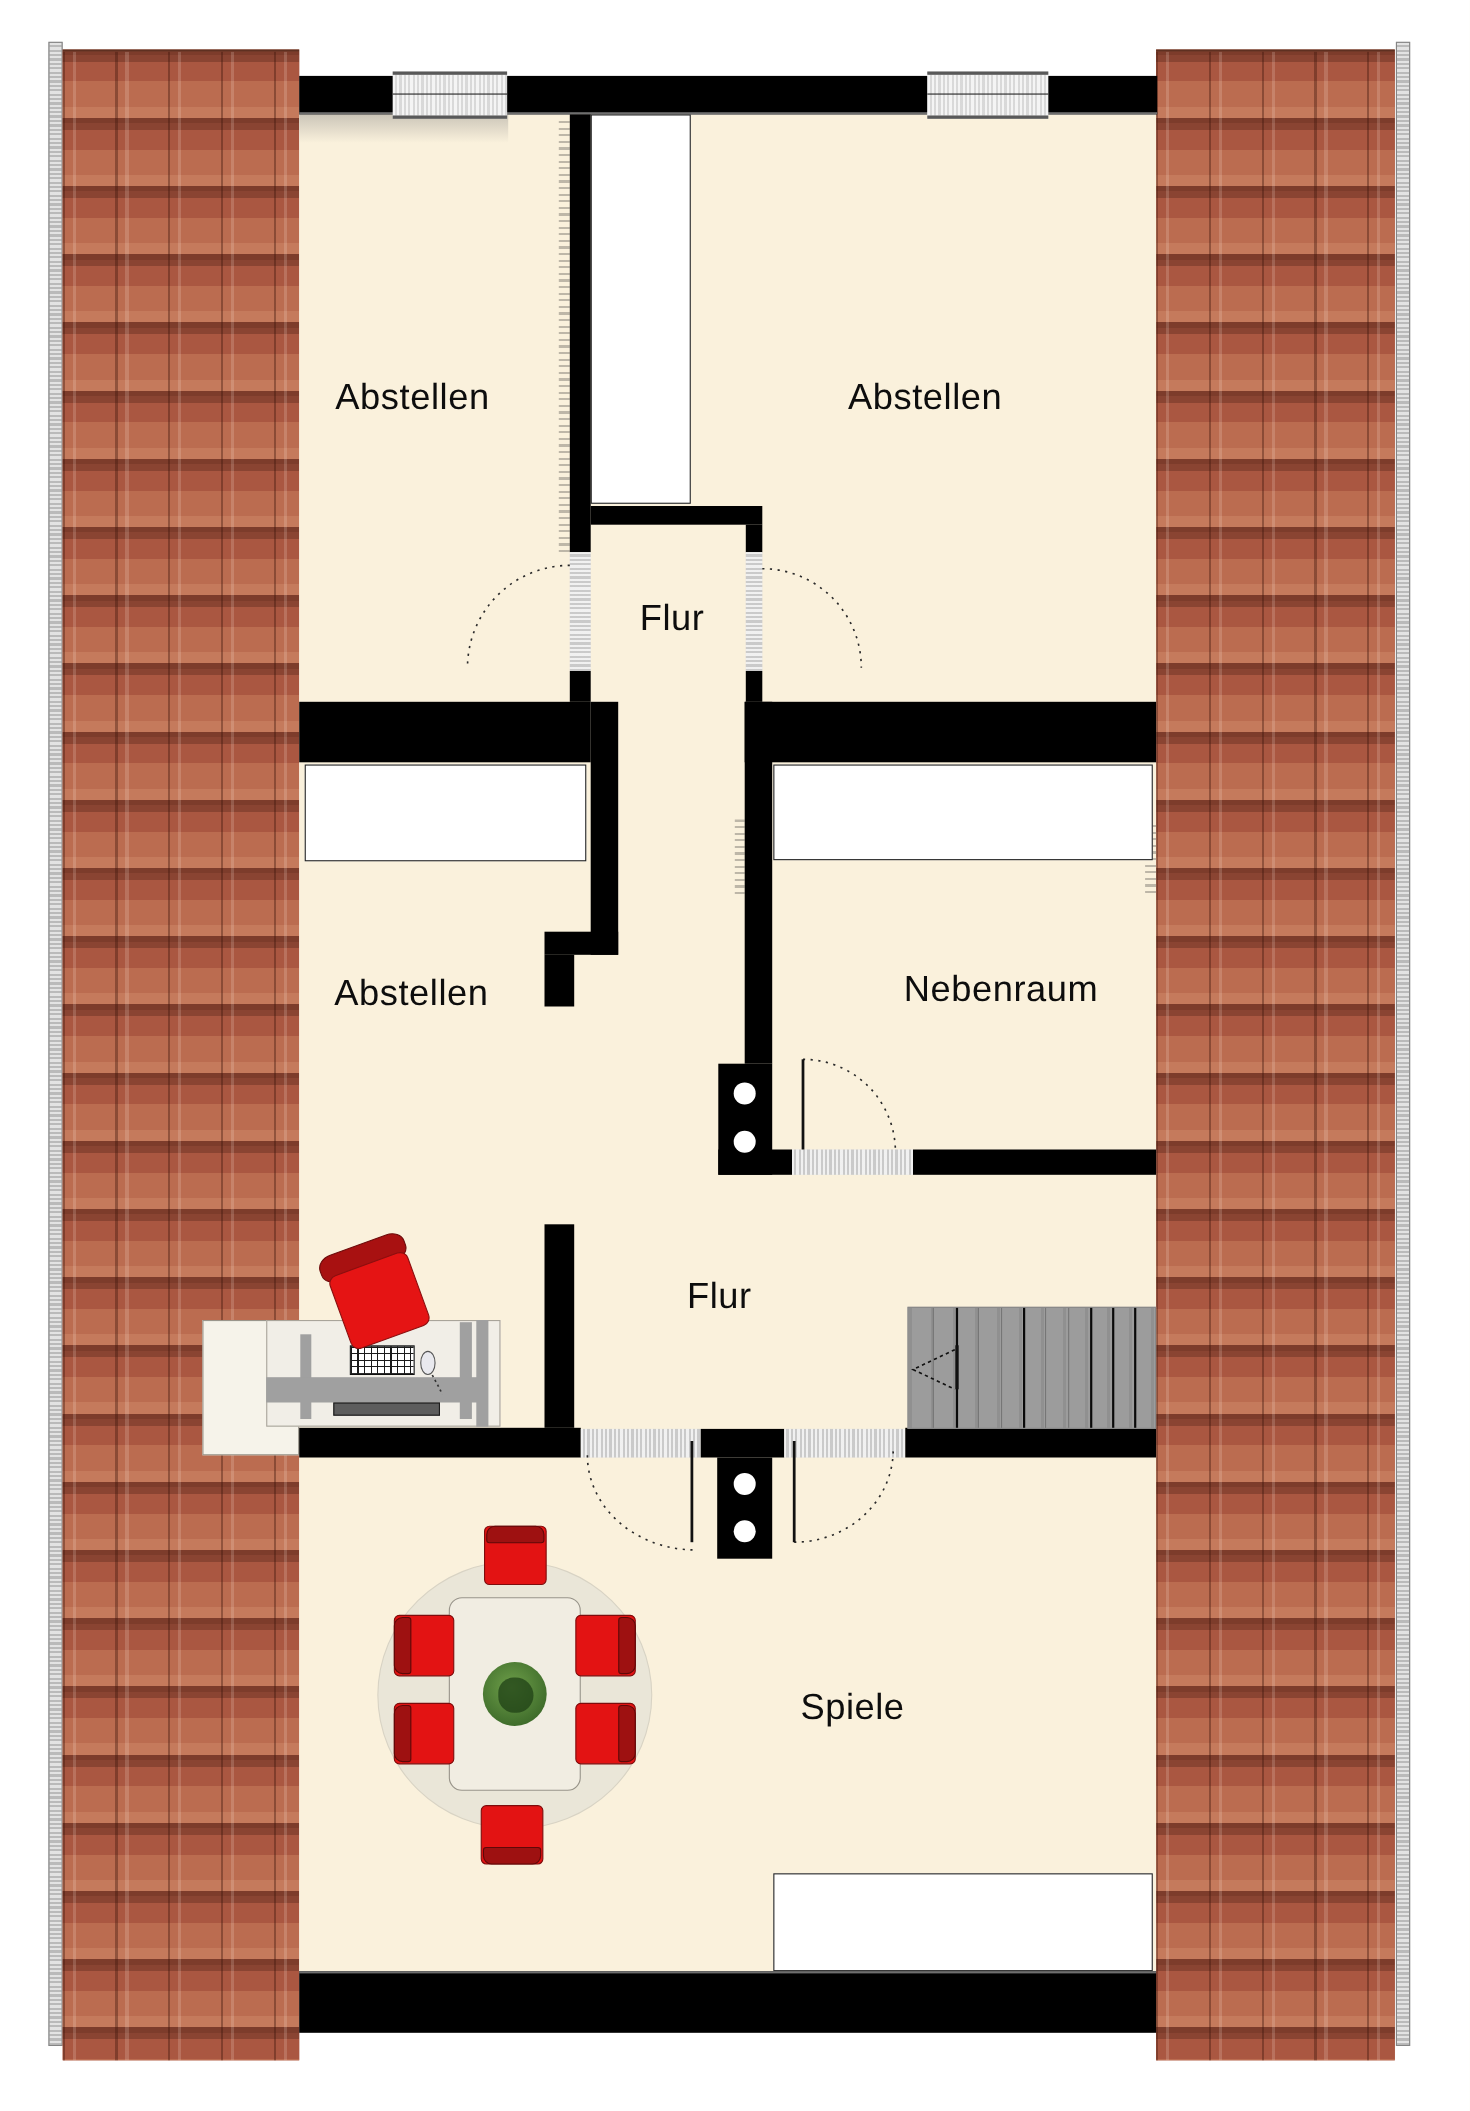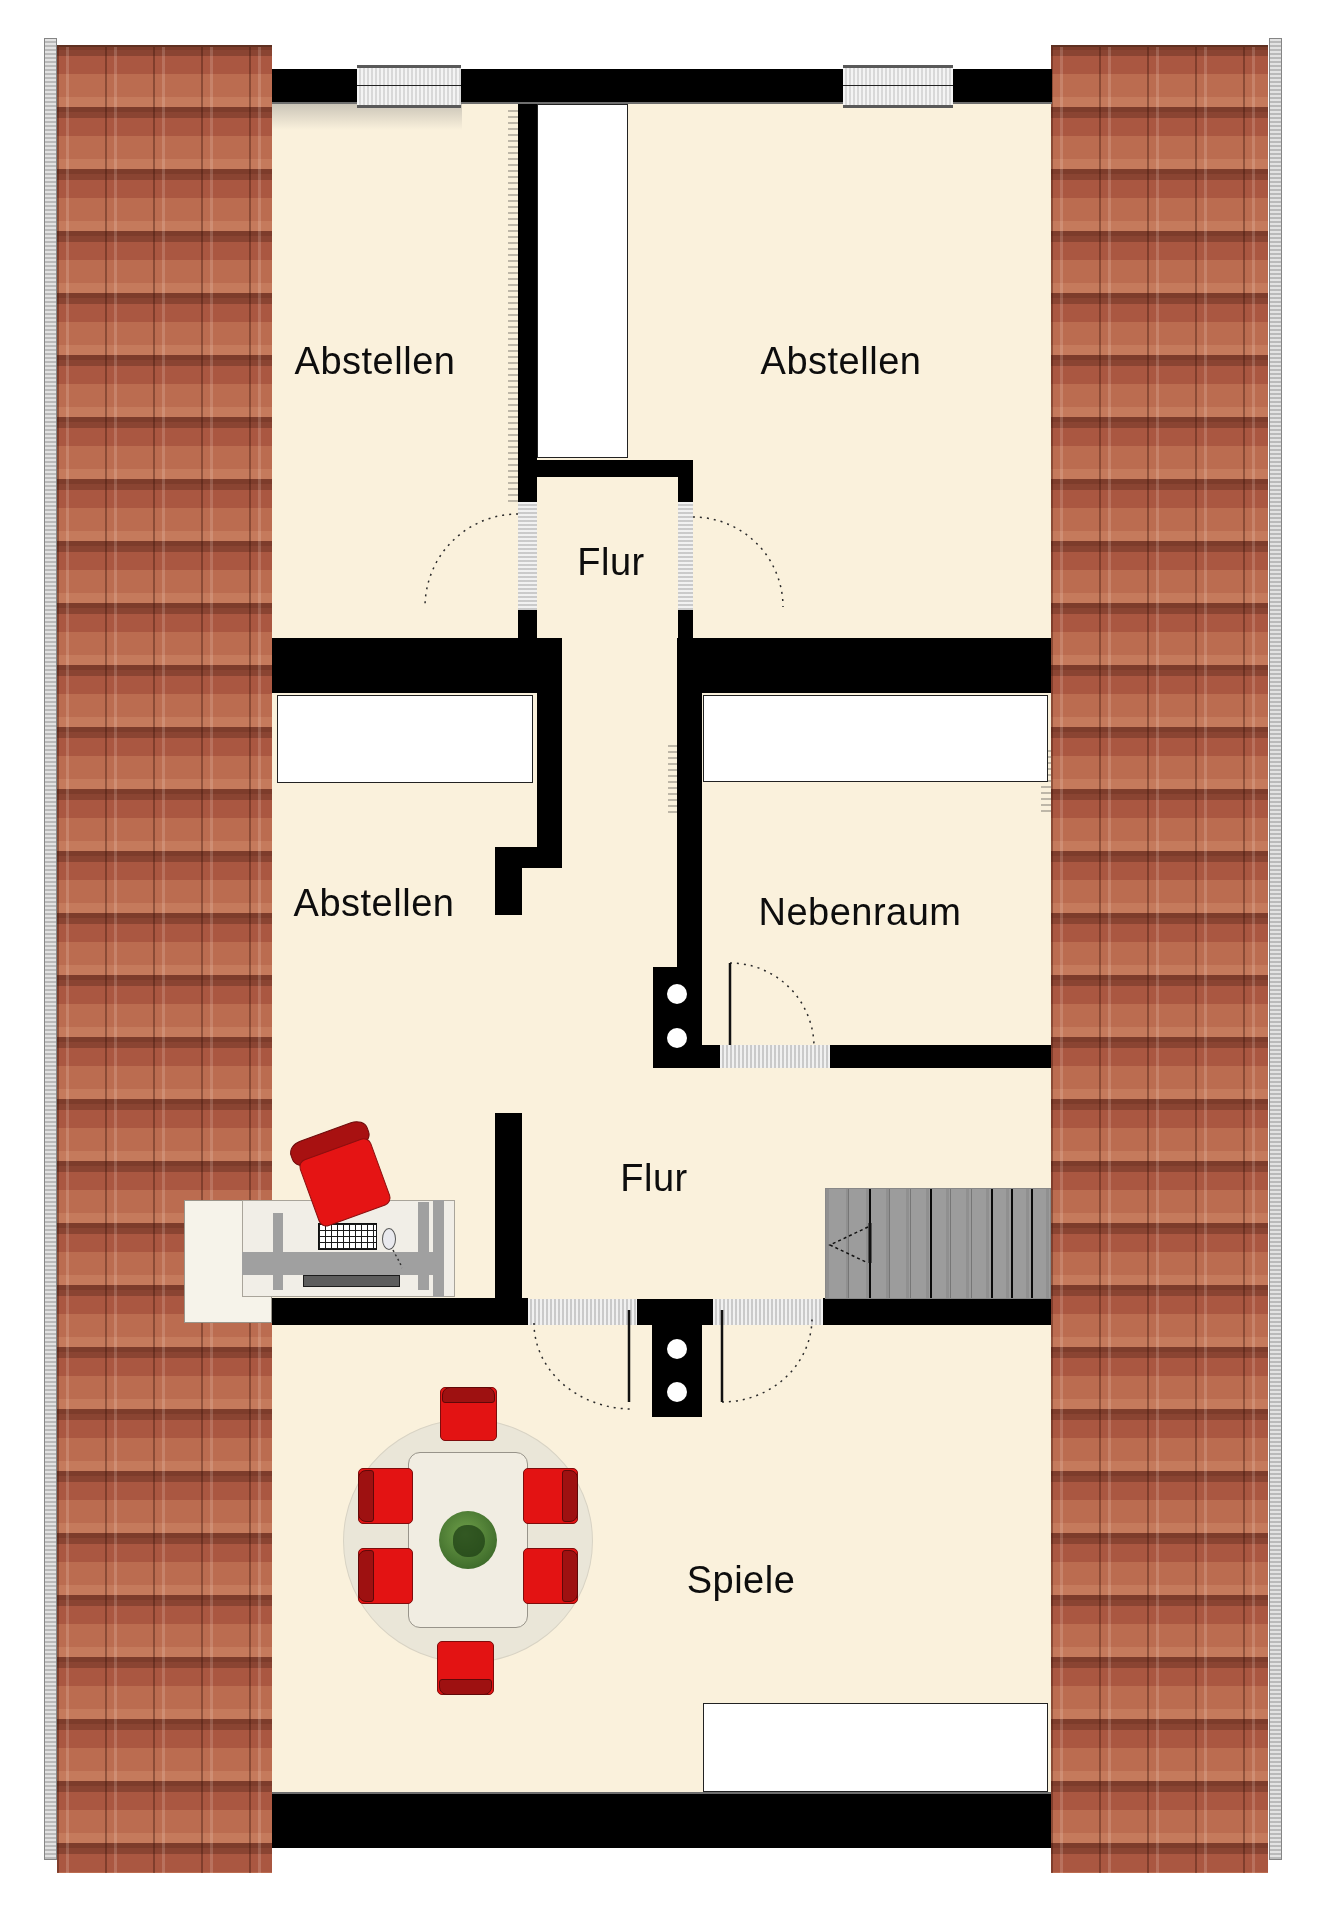--- a/index.html
+++ b/index.html
@@ -47,21 +47,21 @@
   .plant-outer{background:radial-gradient(circle at 45% 40%,#6fa04a,#2e5a20);border-radius:50%;}
   .plant-inner{background:#1f4016;border-radius:46% 54% 52% 48%;opacity:.75;}
   .dchair{position:absolute;}
   .dchair .seat{position:absolute;inset:0;background:#e31313;border:1px solid #7e0c0c;border-radius:5px;box-sizing:border-box;}
   .dchair .back{position:absolute;background:#9e1111;border:1px solid #5f0808;box-sizing:border-box;}
   .dchair.n .back{left:2px;right:2px;top:0;height:16px;border-radius:8px 8px 3px 3px;}
   .dchair.s .back{left:2px;right:2px;bottom:0;height:16px;border-radius:3px 3px 8px 8px;}
   .dchair.w .back{top:2px;bottom:2px;left:0;width:16px;border-radius:8px 3px 3px 8px;}
   .dchair.e .back{top:2px;bottom:2px;right:0;width:16px;border-radius:3px 8px 8px 3px;}
   
-  .room-label{position:absolute;transform:translate(-50%,-50%);font-size:38px;color:#0d0d0d;
+  .room-label{position:absolute;transform:translate(-50%,-50%);font-size:33px;color:#0d0d0d;
     letter-spacing:.5px;white-space:nowrap;}
   svg.overlay{position:absolute;left:0;top:0;pointer-events:none;}
 </style>
 </head>
 <body>
 
 <div class="canvas">
 
   <div class="abs edge-strip" style="left:44px;top:38px;width:13px;height:1822px;"></div>
   <div class="abs tiles" style="left:57px;top:45px;width:215px;height:1828px;"></div>
@@ -174,23 +174,23 @@
     </div>
   <div class="dchair e" style="left:523px;top:1548px;width:55px;height:56px;">
       <div class="seat"></div>
       <div class="back"></div>
     </div>
 
   <div class="room-label" style="left:375px;top:361px;">Abstellen</div>
   <div class="room-label" style="left:841px;top:361px;">Abstellen</div>
   <div class="room-label" style="left:611px;top:562px;">Flur</div>
   <div class="room-label" style="left:374px;top:903px;">Abstellen</div>
-  <div class="room-label" style="left:860px;top:899px;margin-top:13px;">Nebenraum</div>
+  <div class="room-label" style="left:910px;top:899px;">Nebenraum</div>
   <div class="room-label" style="left:654px;top:1178px;">Flur</div>
-  <div class="room-label" style="left:741px;top:1552px;margin-top:28px;">Spiele</div>
+  <div class="room-label" style="left:775px;top:1552px;">Spiele</div>
 
   <svg class="overlay" width="1336" height="1919" viewBox="0 0 1336 1919">
     <path d="M 518 514 A 93 93 0 0 0 425 607" fill="none" stroke="#2a2a2a" stroke-width="1.5" stroke-dasharray="2 5"></path>
     <path d="M 693 517 A 90 90 0 0 1 783 607" fill="none" stroke="#2a2a2a" stroke-width="1.5" stroke-dasharray="2 5"></path>
     <path d="M 730 963 A 84 84 0 0 1 814 1047" fill="none" stroke="#2a2a2a" stroke-width="1.5" stroke-dasharray="2 5"></path>
     <path d="M 534 1323 A 98 86 0 0 0 632 1409" fill="none" stroke="#2a2a2a" stroke-width="1.5" stroke-dasharray="2 5"></path>
     <path d="M 722 1402 A 90 84 0 0 0 812 1318" fill="none" stroke="#2a2a2a" stroke-width="1.5" stroke-dasharray="2 5"></path>
     <line x1="730" y1="963" x2="730" y2="1045" stroke="#111" stroke-width="2.5"></line>
     <line x1="629" y1="1310" x2="629" y2="1402" stroke="#111" stroke-width="2.5"></line>
     <line x1="722" y1="1310" x2="722" y2="1402" stroke="#111" stroke-width="2.5"></line>

